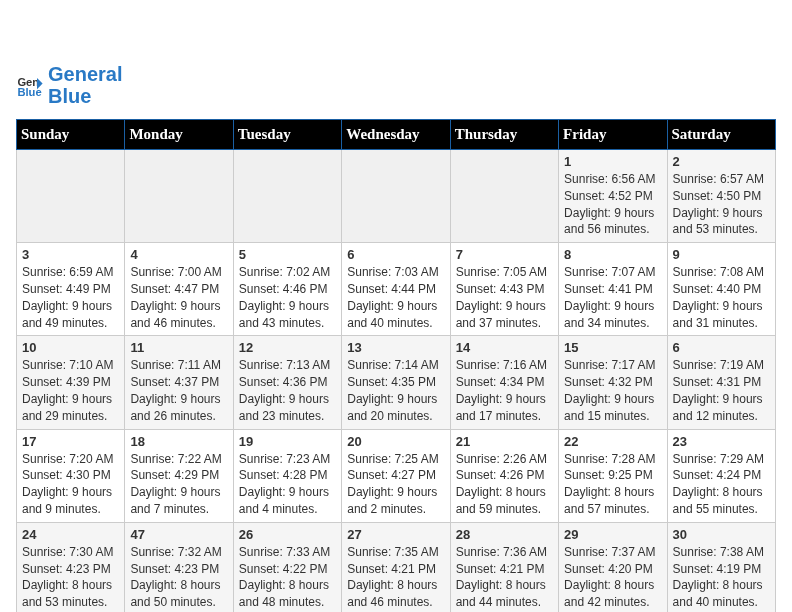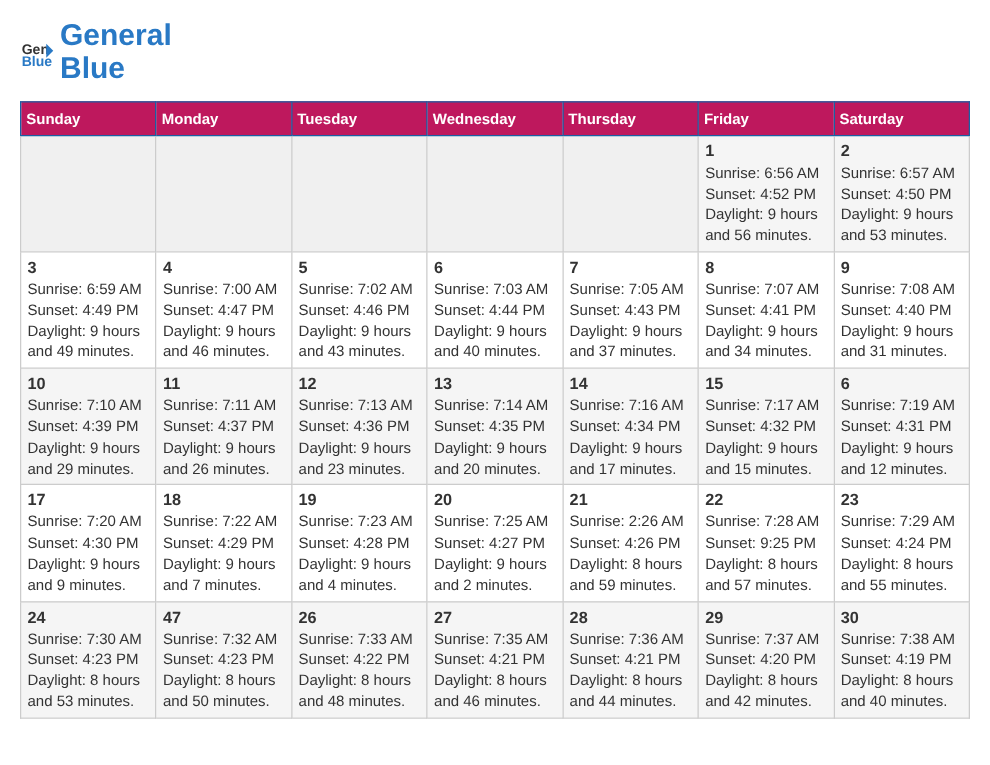--- a/index.html
+++ b/index.html
@@ -8,28 +8,29 @@
       background: #fff;
       width: 792px;
       min-height: 612px;
       padding: 16px;
     }
     .header {
       display: flex;
       justify-content: space-between;
       align-items: flex-end;
       margin-bottom: 12px;
+      margin-top: 47px;
     }
     .logo {
       display: flex;
       align-items: center;
       gap: 4px;
     }
     .logo-text {
-      font-size: 24px;
+      font-size: 20px;
       font-weight: bold;
       color: #333;
       line-height: 1.1;
     }
     .logo-text span {
       color: #2979c5;
     }
     .logo-icon {
       width: 28px;
       height: 28px;
@@ -45,27 +46,28 @@
     .subtitle {
       font-size: 14px;
       color: #555;
     }
     table {
       width: 100%;
       border-collapse: collapse;
       table-layout: fixed;
     }
     thead th {
-      background: #be185d;
+      background: #000000;
       color: #fff;
-      font-size: 12px;
+      font-size: 15px;
       font-weight: bold;
       padding: 6px 4px;
       text-align: left;
       border: 1px solid #1a5fa3;
+      font-family: Liberation Serif, serif;
     }
     tbody td {
       vertical-align: top;
       border: 1px solid #ccc;
       padding: 4px 5px;
       font-size: 10.5px;
       color: #333;
       height: 88px;
       background: #fff;
     }

